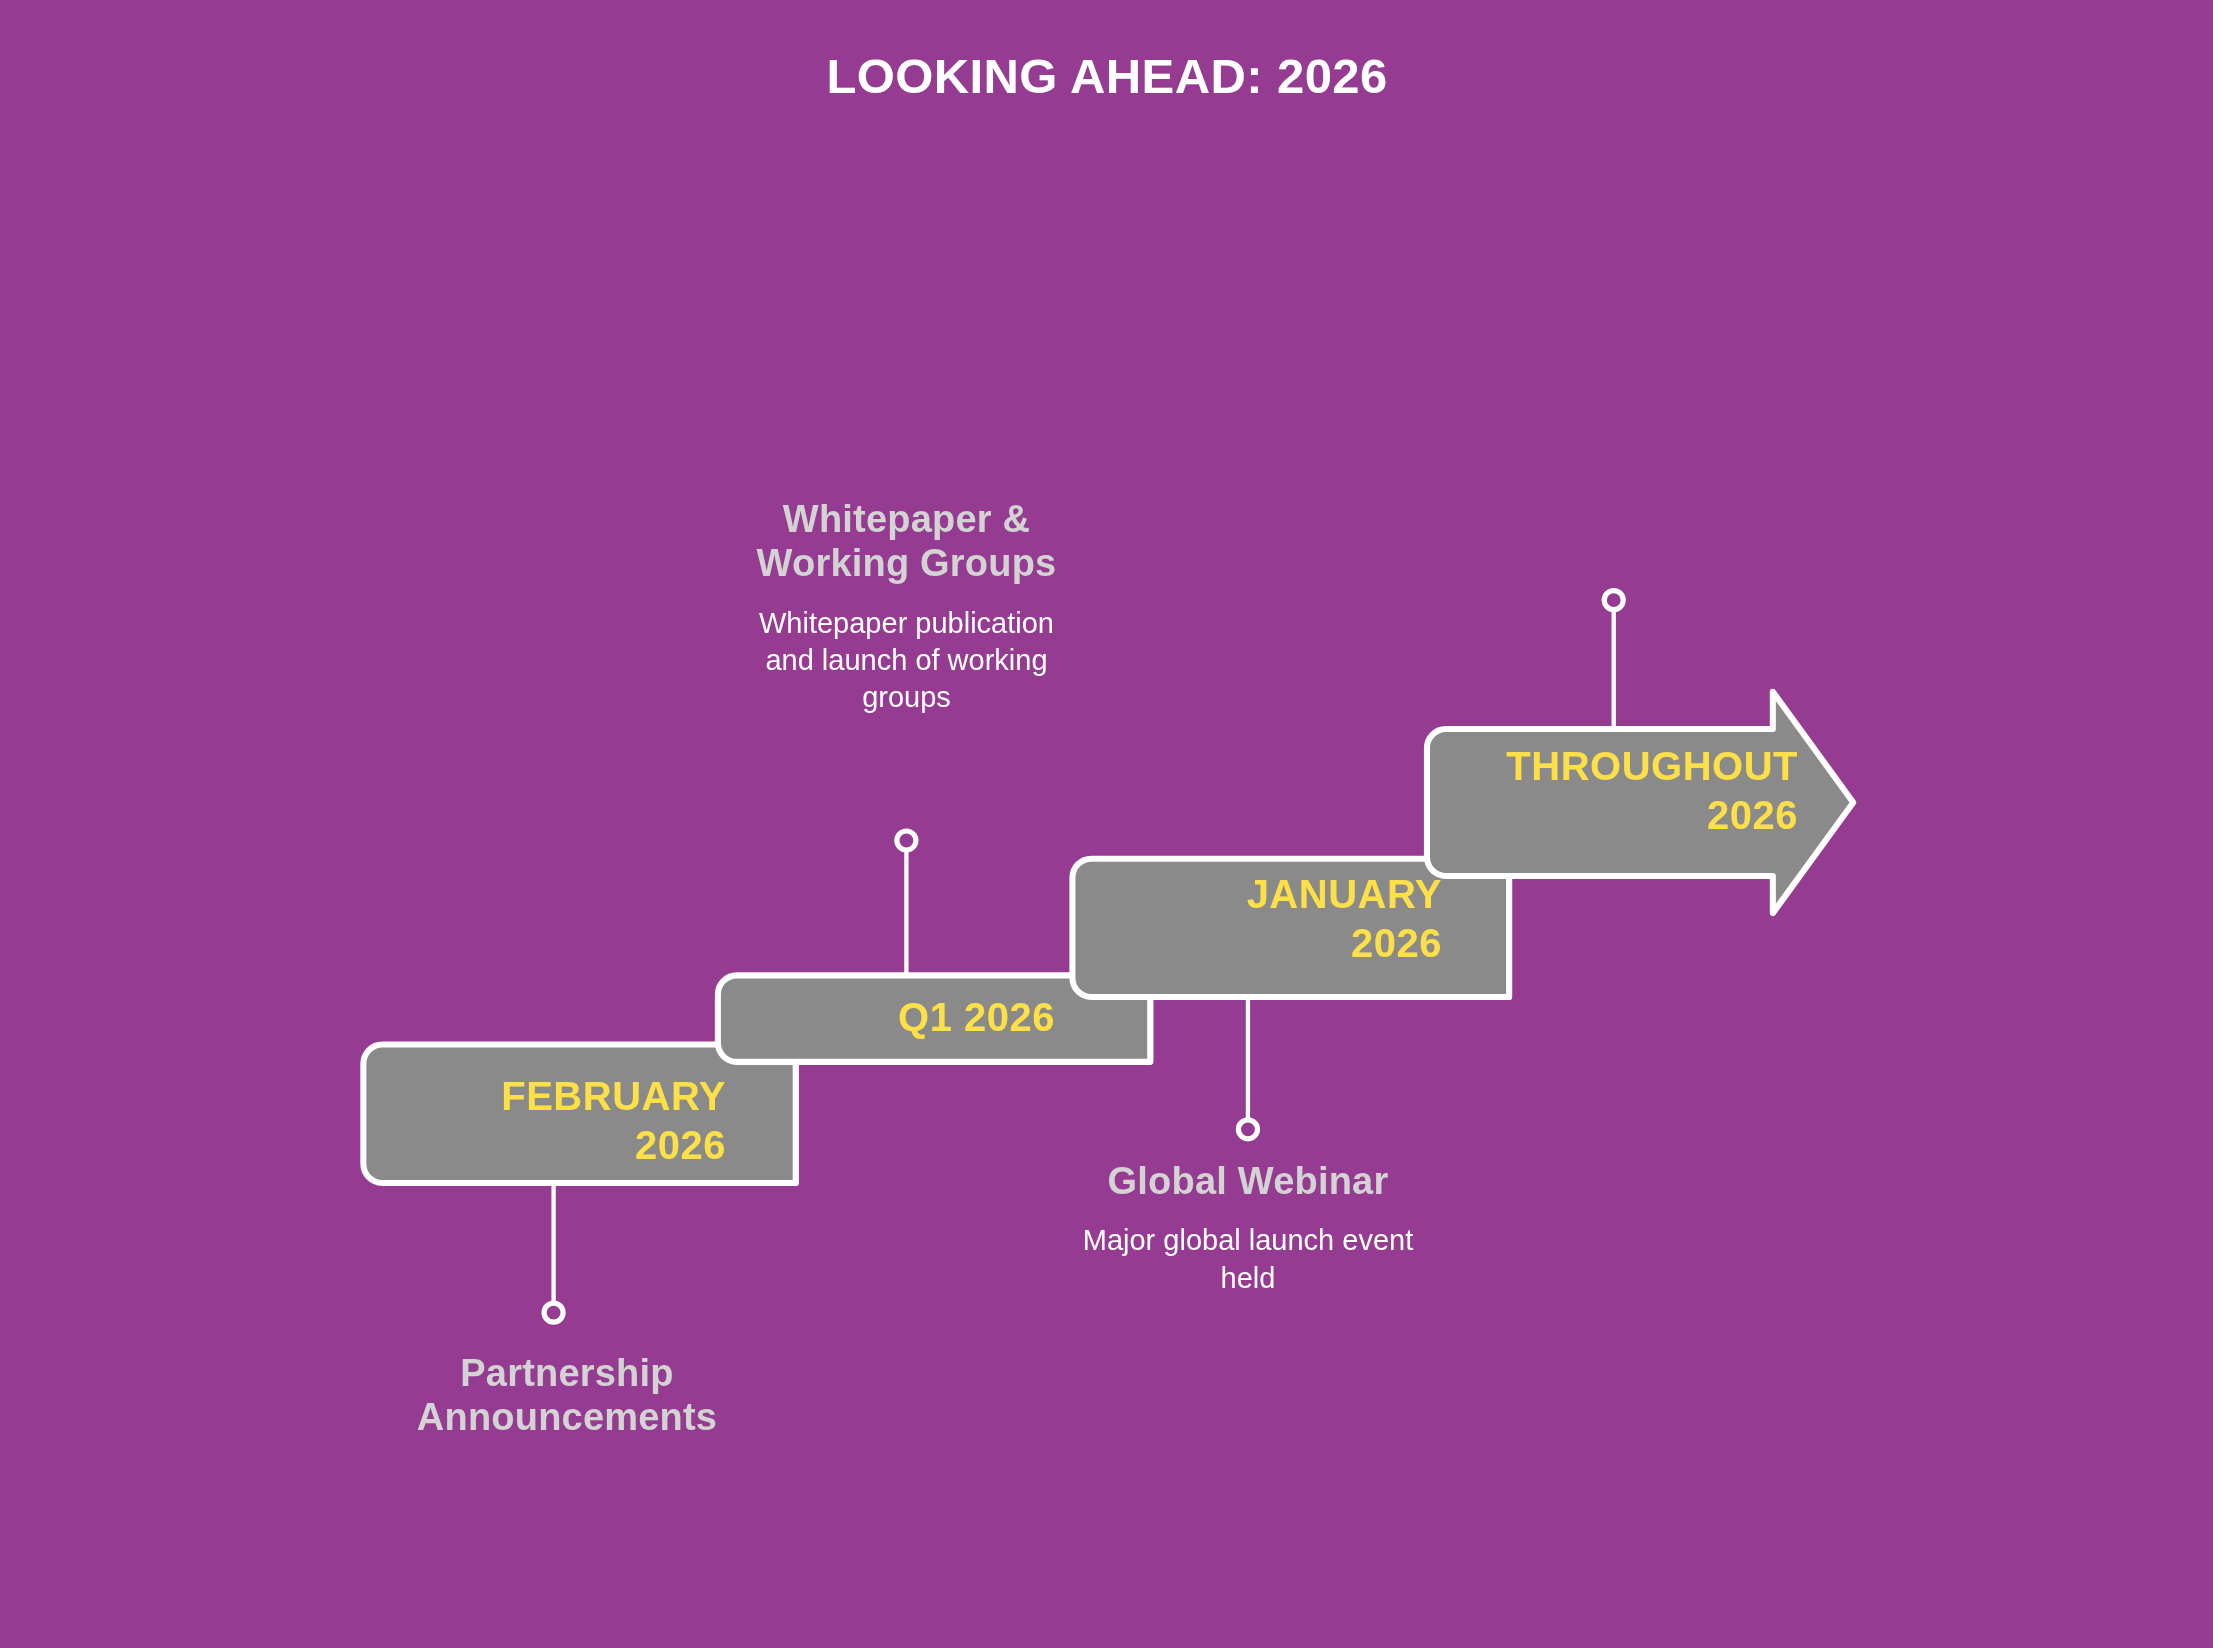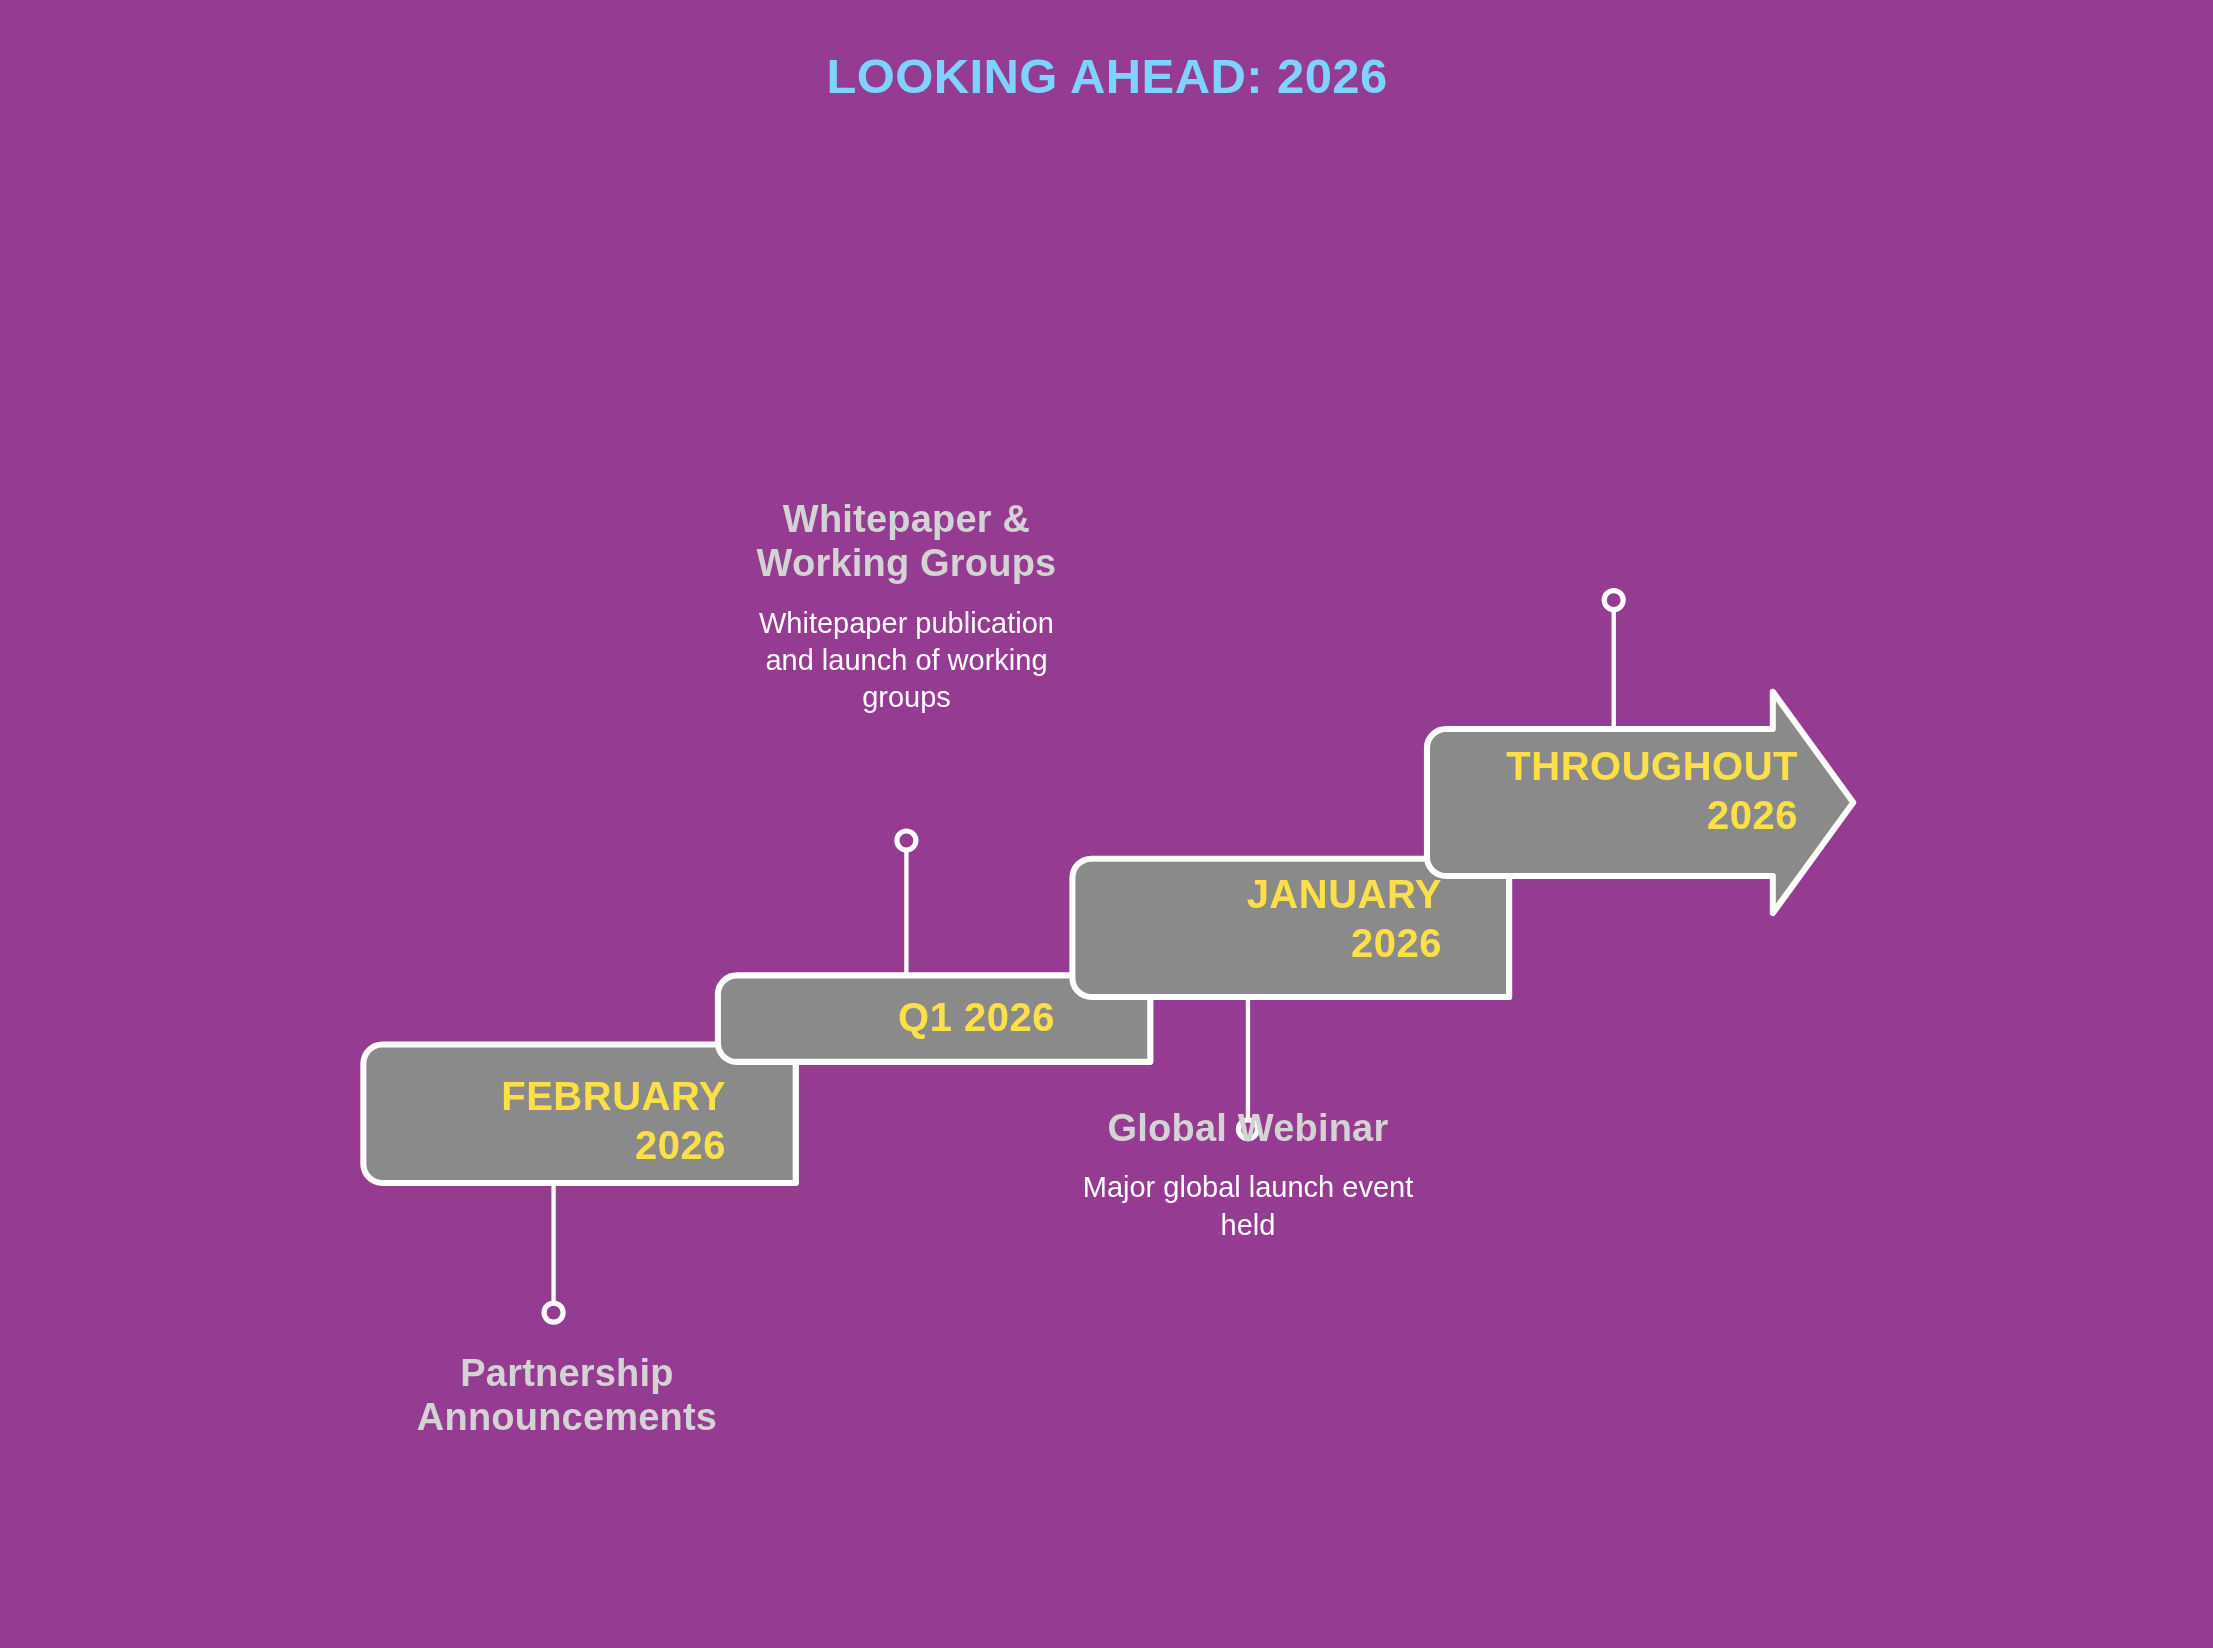--- a/index.html
+++ b/index.html
@@ -11,21 +11,21 @@
   }
   #stage{position:absolute;inset:0;width:2214px;height:1649px;}
 
   .slide-title{
     position:absolute;
     left:0;top:48px;width:2214px;
     text-align:center;
     font-size:49px;
     font-weight:bold;
     letter-spacing:0.4px;
-    color:#7dd3fc;
+    color:#ffffff;
   }
 
   svg.steps{position:absolute;left:0;top:0;width:2214px;height:1649px;pointer-events:none;}
 
   .steplabel{
     position:absolute;
     text-align:right;
     color:#fde047;
     font-size:40px;
     line-height:1.22;
@@ -130,20 +130,20 @@
 
   <div class="callout" style="left:377px;top:1351px;width:380px;">
     <p class="c-title">Partnership Announcements</p>
   </div>
 
   <div class="callout" style="left:751px;top:497px;width:311px;">
     <p class="c-title">Whitepaper &amp; Working Groups</p>
     <p class="c-desc">Whitepaper publication and launch of working groups</p>
   </div>
 
-  <div class="callout" style="left:1075px;top:1106px;width:346px;">
+  <div class="callout" style="left:1075px;top:1159px;width:346px;">
     <p class="c-title">Global Webinar</p>
     <p class="c-desc">Major global launch event held</p>
   </div>
 
 
 </div>
 
 
 </body></html>

